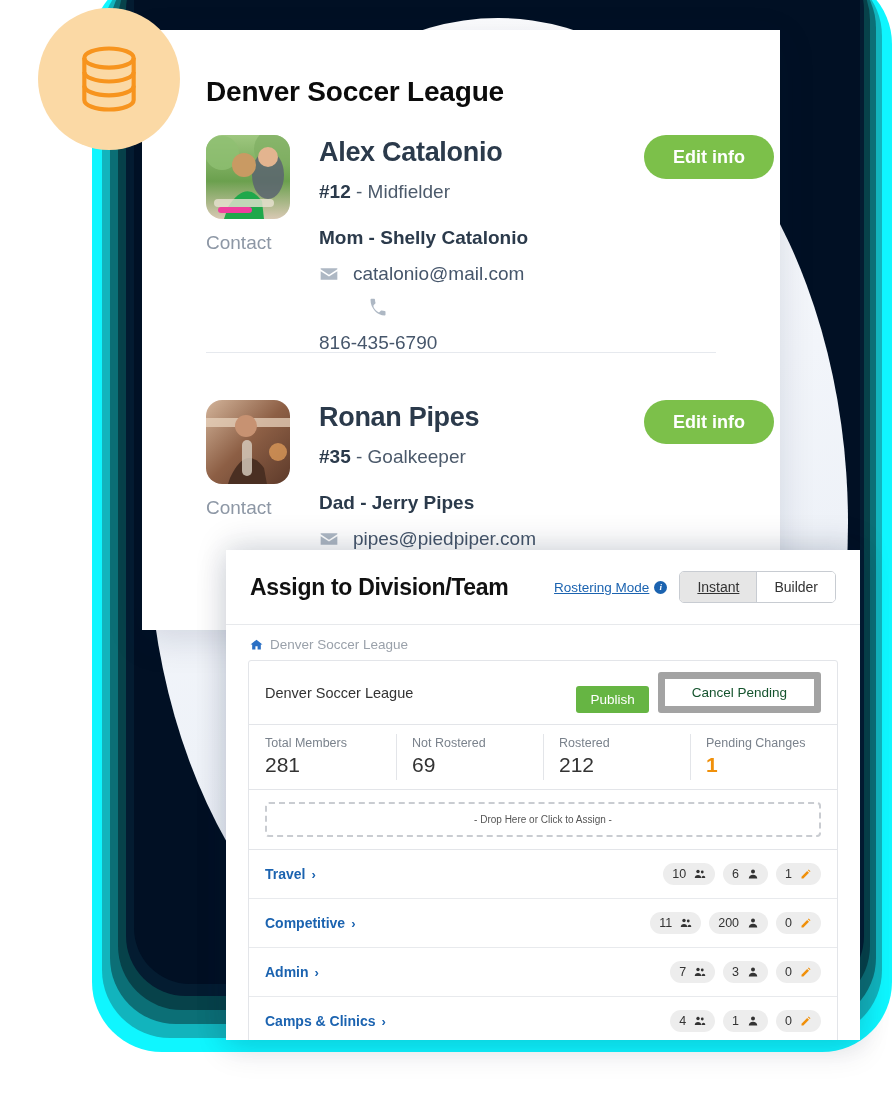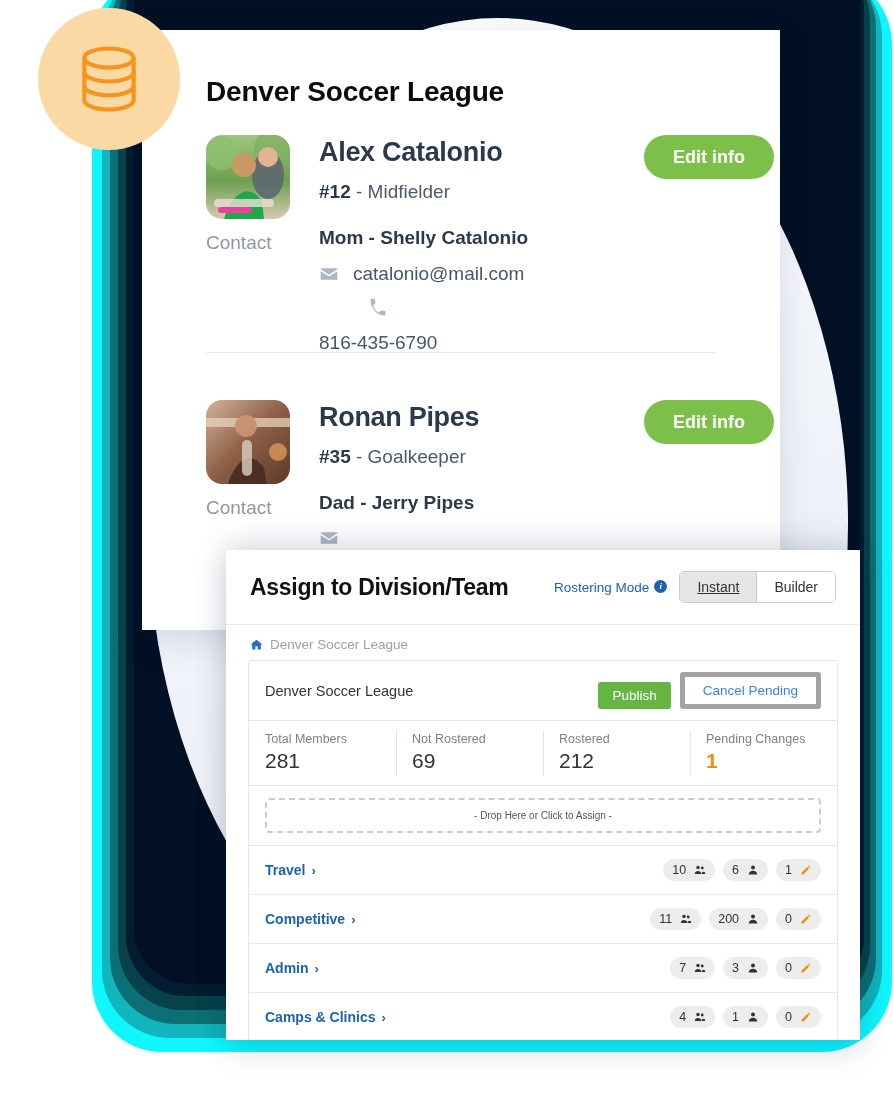--- a/index.html
+++ b/index.html
@@ -97,22 +97,22 @@
     overflow:hidden;
   }
   .assign-head {
     position:relative; height:75px;
     display:flex; align-items:center; padding:0 24px;
     border-bottom:1px solid #e7e9ec;
   }
   .assign-title { font-size:23px; font-weight:700; color:#111; letter-spacing:-.3px; }
   .head-right { margin-left:auto; display:flex; align-items:center; gap:12px; }
   .rost-link {
-    font-size:13.5px; color:#1b63b0; cursor:pointer;
-    display:flex; gap:5px;
+    font-size:13.5px; color:#1b63b0; text-decoration:underline; cursor:pointer;
+    display:flex; align-items:center; gap:5px;
   }
   .info-i {
     width:13px; height:13px; border-radius:50%; background:#1b63b0; color:#fff;
     font-size:9px; font-weight:700; display:flex; align-items:center; justify-content:center;
     font-style:italic; font-family:"Liberation Serif", serif;
   }
   .seg { display:flex; border:1px solid #c8ccd2; border-radius:5px; overflow:hidden; }
   .seg div {
     padding:7px 17px; font-size:14px; color:#333; background:#fff; cursor:pointer;
   }
@@ -133,22 +133,22 @@
     display:flex; align-items:center; padding:11px 16px;
     border-bottom:1px solid #e3e5e9;
   }
   .league-name { font-size:14.5px; color:#333; font-weight:400; }
   .league-actions { margin-left:auto; display:flex; align-items:flex-end; gap:9px; }
   .btn-publish {
     background:#66b543; color:#fff; border:none; border-radius:3px;
     padding:6px 14px; font-size:13.5px; font-family:inherit; cursor:pointer;
   }
   .btn-cancel {
-    background:#fff; color:#3b82f6; border:5px solid #a3a3a3; border-radius:3px;
-    padding:6px 18px; font-size:13.5px; font-family:inherit; cursor:pointer;
+    background:#fff; color:#14532d; border:7px solid #a3a3a3; border-radius:3px;
+    padding:6px 27px; font-size:13.5px; font-family:inherit; cursor:pointer;
   }
 
   .stats { display:flex; border-bottom:1px solid #e3e5e9; }
   .stat { flex:1; padding:11px 0 12px 16px; position:relative; }
   .stat + .stat::before {
     content:""; position:absolute; left:0; top:9px; bottom:9px; width:1px; background:#e3e5e9;
   }
   .stat .lbl { font-size:12.5px; color:#7a828c; margin-bottom:3px; }
   .stat .val { font-size:21px; color:#333; font-weight:400; }
   .stat .val.warn { color:#f0900a; font-weight:700; }
@@ -276,20 +276,21 @@
       <div class="p-pos">
         <b>#35</b><span> - </span><span>Goalkeeper</span>
       </div>
       <div class="p-parent">Dad - Jerry Pipes</div>
       <div class="p-email">
         <span class="ci">
           <svg viewBox="0 0 24 24" fill="currentColor">
               <path d="M2 5h20v1.2L12 13 2 6.2V5zm0 3.6L12 15l10-6.4V19H2V8.6z"></path>
             </svg>
         </span>
+        <span>pipes@piedpiper.com</span>
       </div>
       <button class="edit-btn">Edit info</button>
     </div>
   </div>
 
   <div class="assign-card">
 
     <div class="assign-head">
       <div class="assign-title">Assign to Division/Team</div>
       <div class="head-right">

